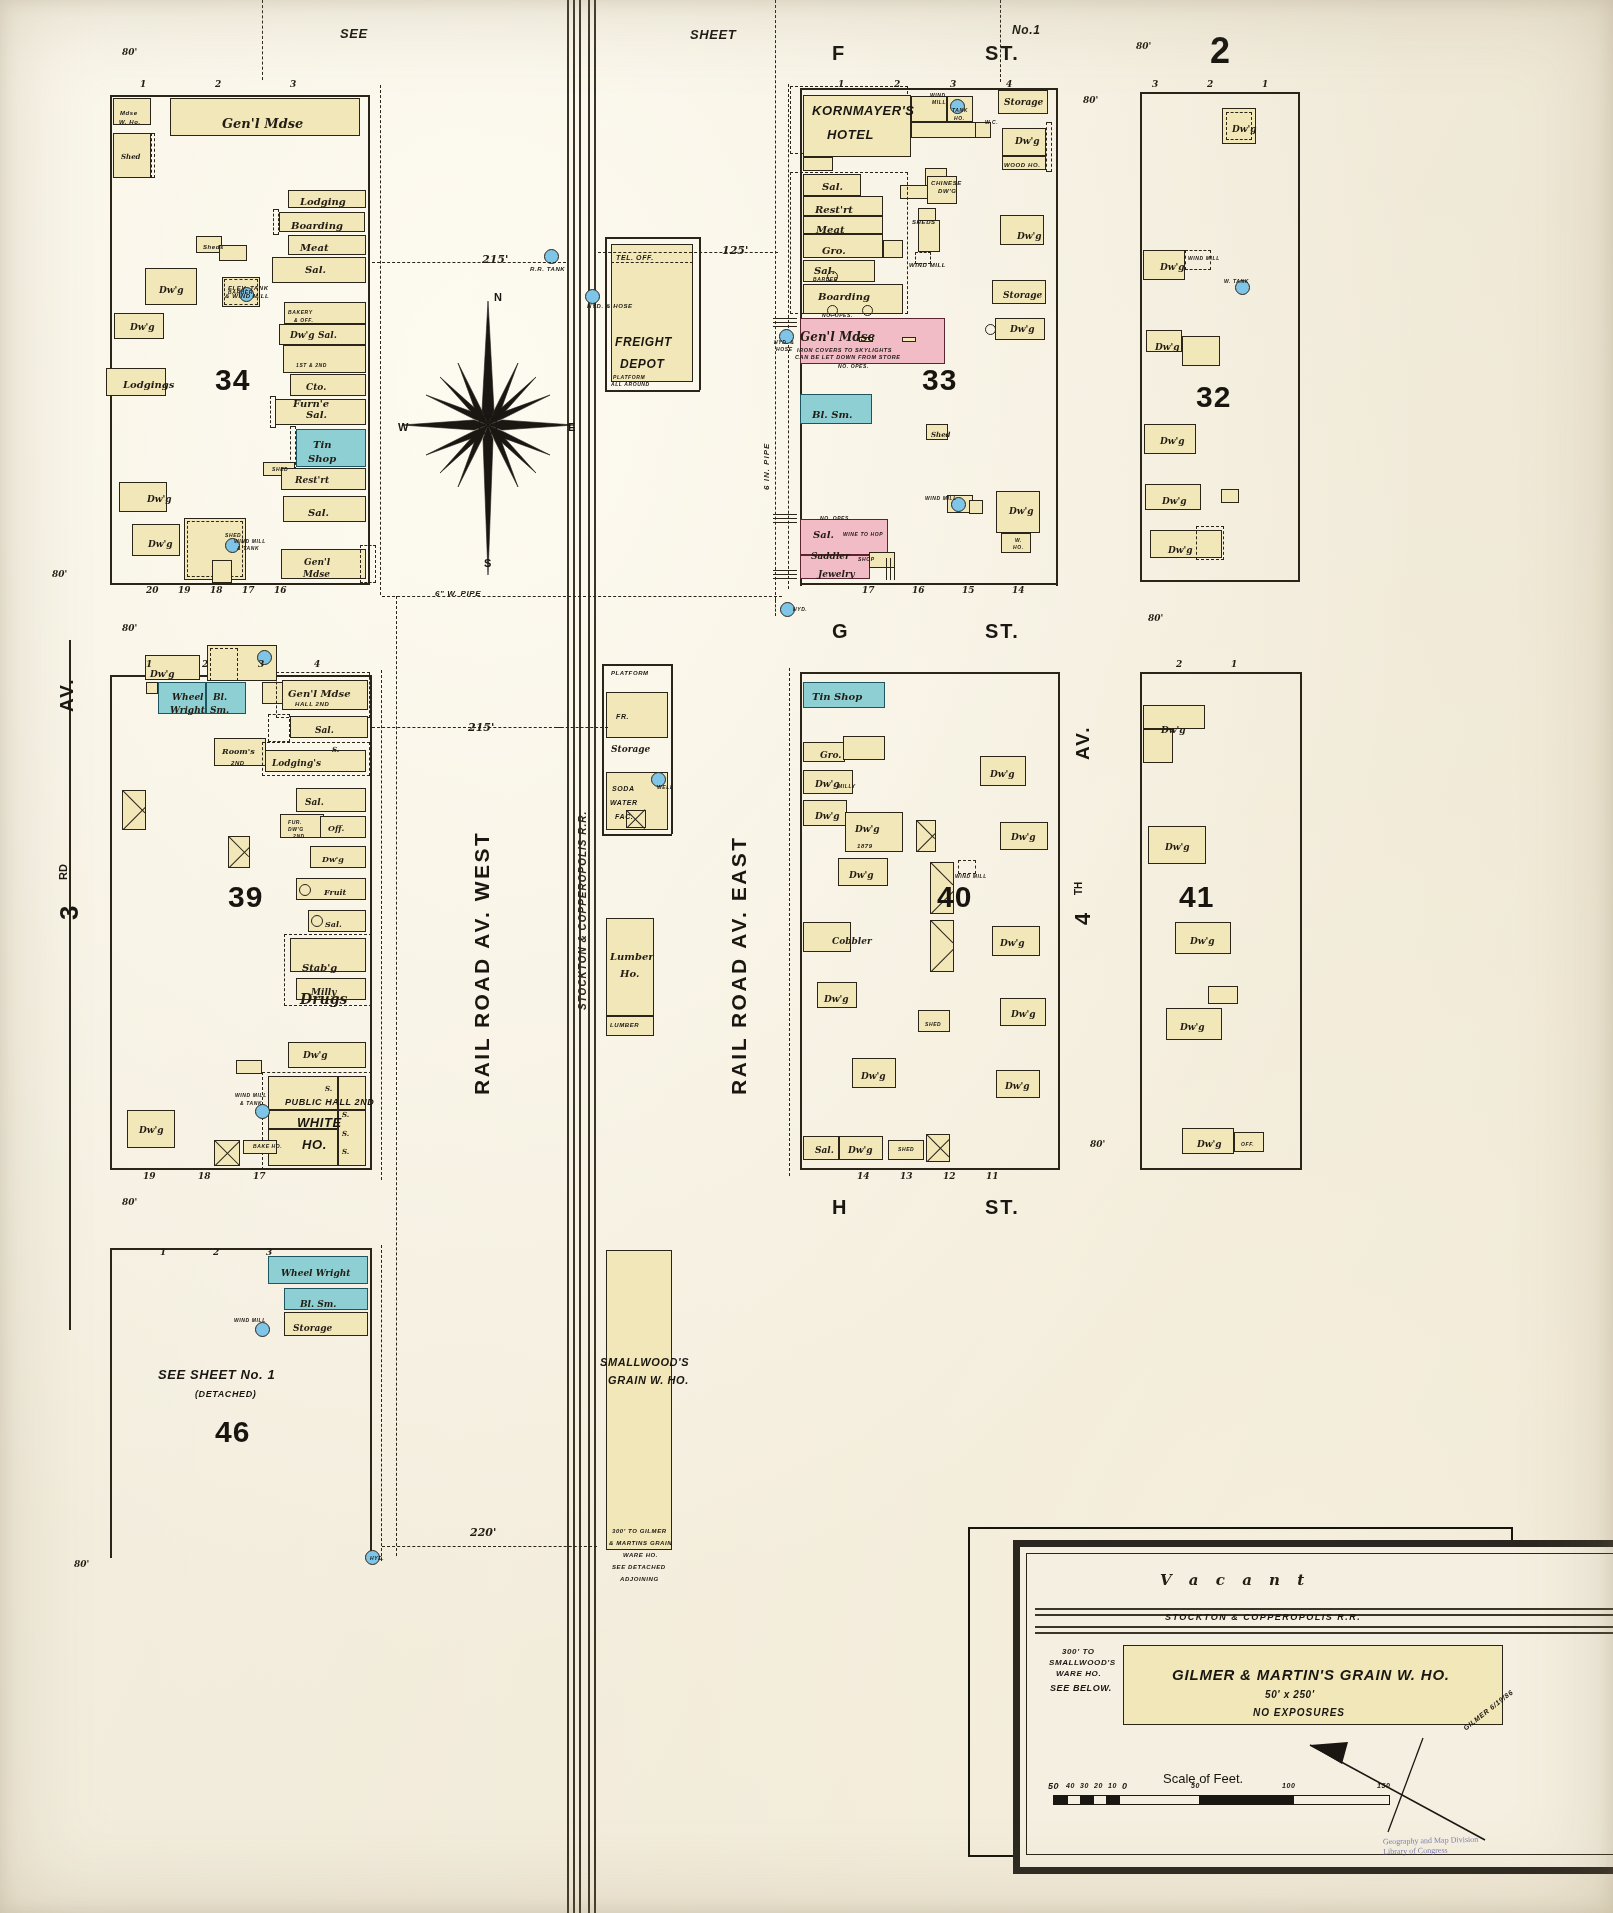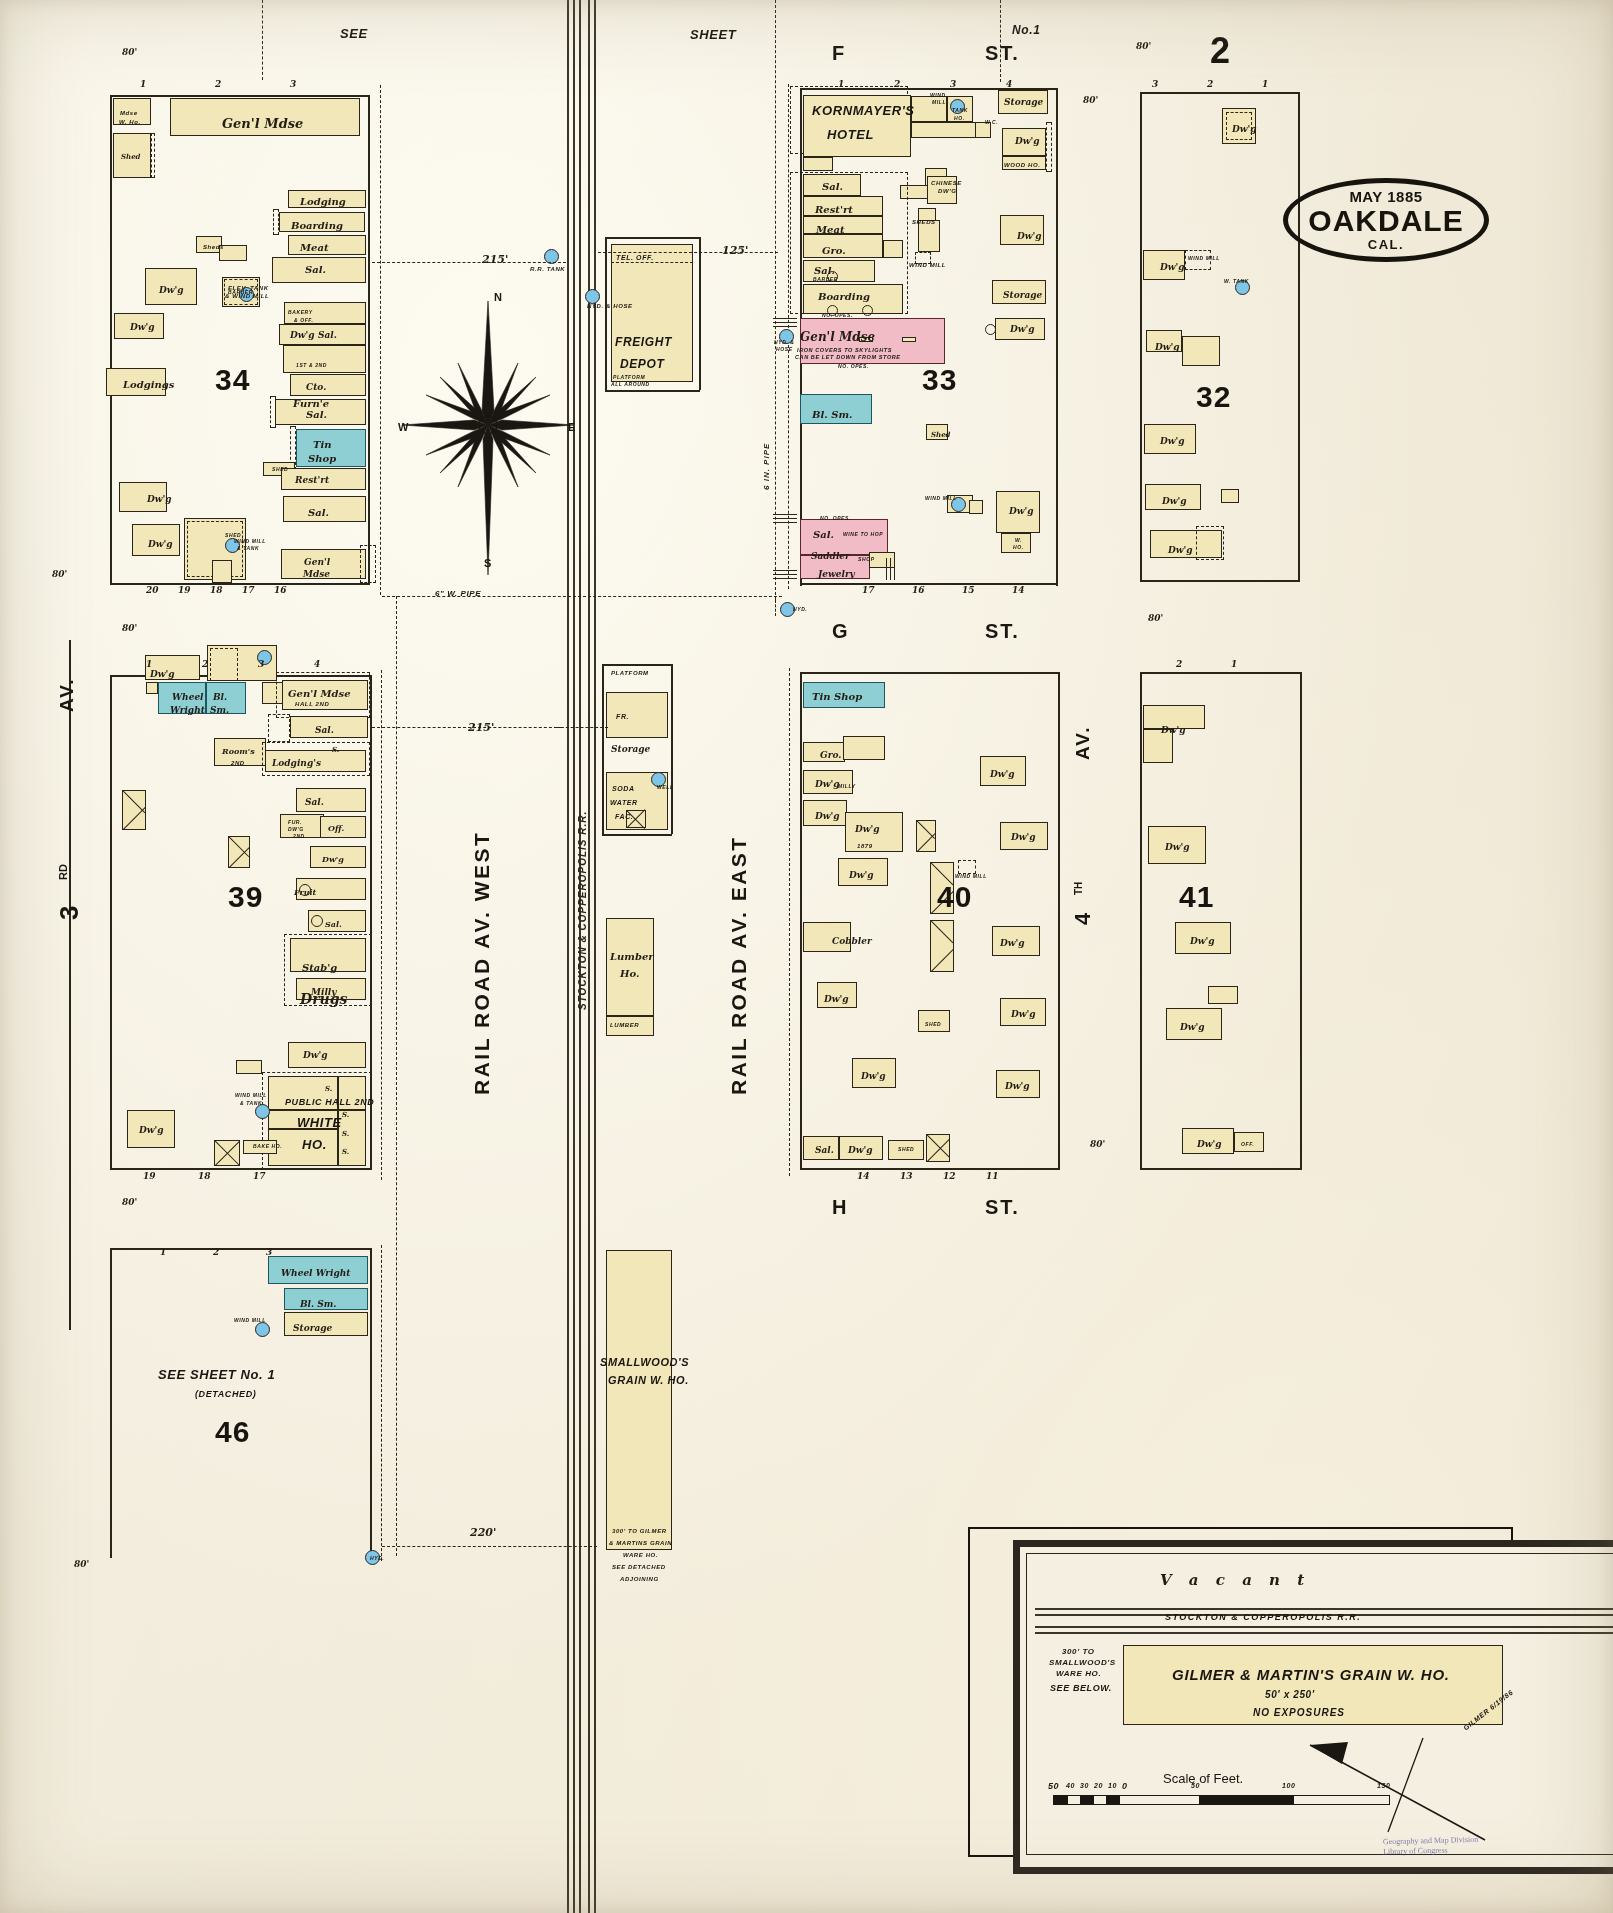--- a/index.html
+++ b/index.html
@@ -395,26 +395,20 @@
         </g>
         <circle cx="0" cy="0" r="9" fill="none" stroke="#1a1712" stroke-width="1.4"></circle>
       </g>
     </svg>
     <span class="lbl" style="left:96px;top:6px;">N</span>
     <span class="lbl" style="left:86px;top:272px;">S</span>
     <span class="lbl" style="left:170px;top:136px;">E</span>
     <span class="lbl" style="left:0px;top:136px;">W</span>
   </div>
 
-  <div id="cartouche">
-    <div class="ell"></div>
-    <div class="ttl" id="c-date">MAY 1885</div>
-    <div class="ttl" id="c-name">OAKDALE</div>
-    <div class="ttl" id="c-state">CAL.</div>
-  </div>
 
   <div class="lyr">
     <span class="t capslant" style="left:340px;top:27px;font-size:13px;">SEE</span>
     <span class="t capslant" style="left:690px;top:28px;font-size:13px;">SHEET</span>
     <span class="t capslant" style="left:1012px;top:24px;font-size:12px;">No.1</span>
     <span class="sheetnum" style="left:1210px;top:30px;">2</span>
   </div>
 
   <div class="lyr">
     <span class="stname" style="left:832px;top:42px;">F</span>
@@ -607,21 +601,21 @@
       <span class="t script" style="left: 222px; top: 747px; font-size: 8px;">Room's</span>
       <span class="t capslant" style="left: 231px; top: 760px; font-size: 6px;">2ND</span>
       <span class="t script" style="left: 272px; top: 759px; font-size: 9px;">Lodging's</span>
       <span class="t script" style="left: 332px; top: 746px; font-size: 7px;">S.</span>
       <span class="t script" style="left: 305px; top: 798px; font-size: 9px;">Sal.</span>
       <span class="t script" style="left: 328px; top: 824px; font-size: 8px;">Off.</span>
       <span class="t capslant" style="left: 288px; top: 820px; font-size: 5px;">FUR.</span>
       <span class="t capslant" style="left: 288px; top: 827px; font-size: 5px;">DW'G</span>
       <span class="t capslant" style="left: 293px; top: 834px; font-size: 5px;">2ND</span>
       <span class="t script" style="left: 322px; top: 855px; font-size: 8px;">Dw'g</span>
-      <span class="t script" style="left: 294px; top: 888px; font-size: 8px;">Fruit</span>
+      <span class="t script" style="left: 324px; top: 888px; font-size: 8px;">Fruit</span>
       <span class="t script" style="left: 325px; top: 920px; font-size: 8px;">Sal.</span>
       <span class="t script" style="left: 300px; top: 992px; font-size: 14px;">Drugs</span>
       <span class="t script" style="left: 302px; top: 963px; font-size: 10px;">Stab'g</span>
       <span class="t script" style="left: 311px; top: 988px; font-size: 9px;">Milly</span>
       <span class="t script" style="left: 303px; top: 1051px; font-size: 9px;">Dw'g</span>
       <span class="t capslant" style="left: 285px; top: 1098px; font-size: 9px;">PUBLIC HALL 2ND</span>
       <span class="t script" style="left: 325px; top: 1085px; font-size: 7px;">S.</span>
       <span class="t capslant" style="left: 297px; top: 1116px; font-size: 13px;">WHITE</span>
       <span class="t capslant" style="left: 302px; top: 1138px; font-size: 13px;">HO.</span>
       <span class="t script" style="left: 342px; top: 1111px; font-size: 7px;">S.</span>

